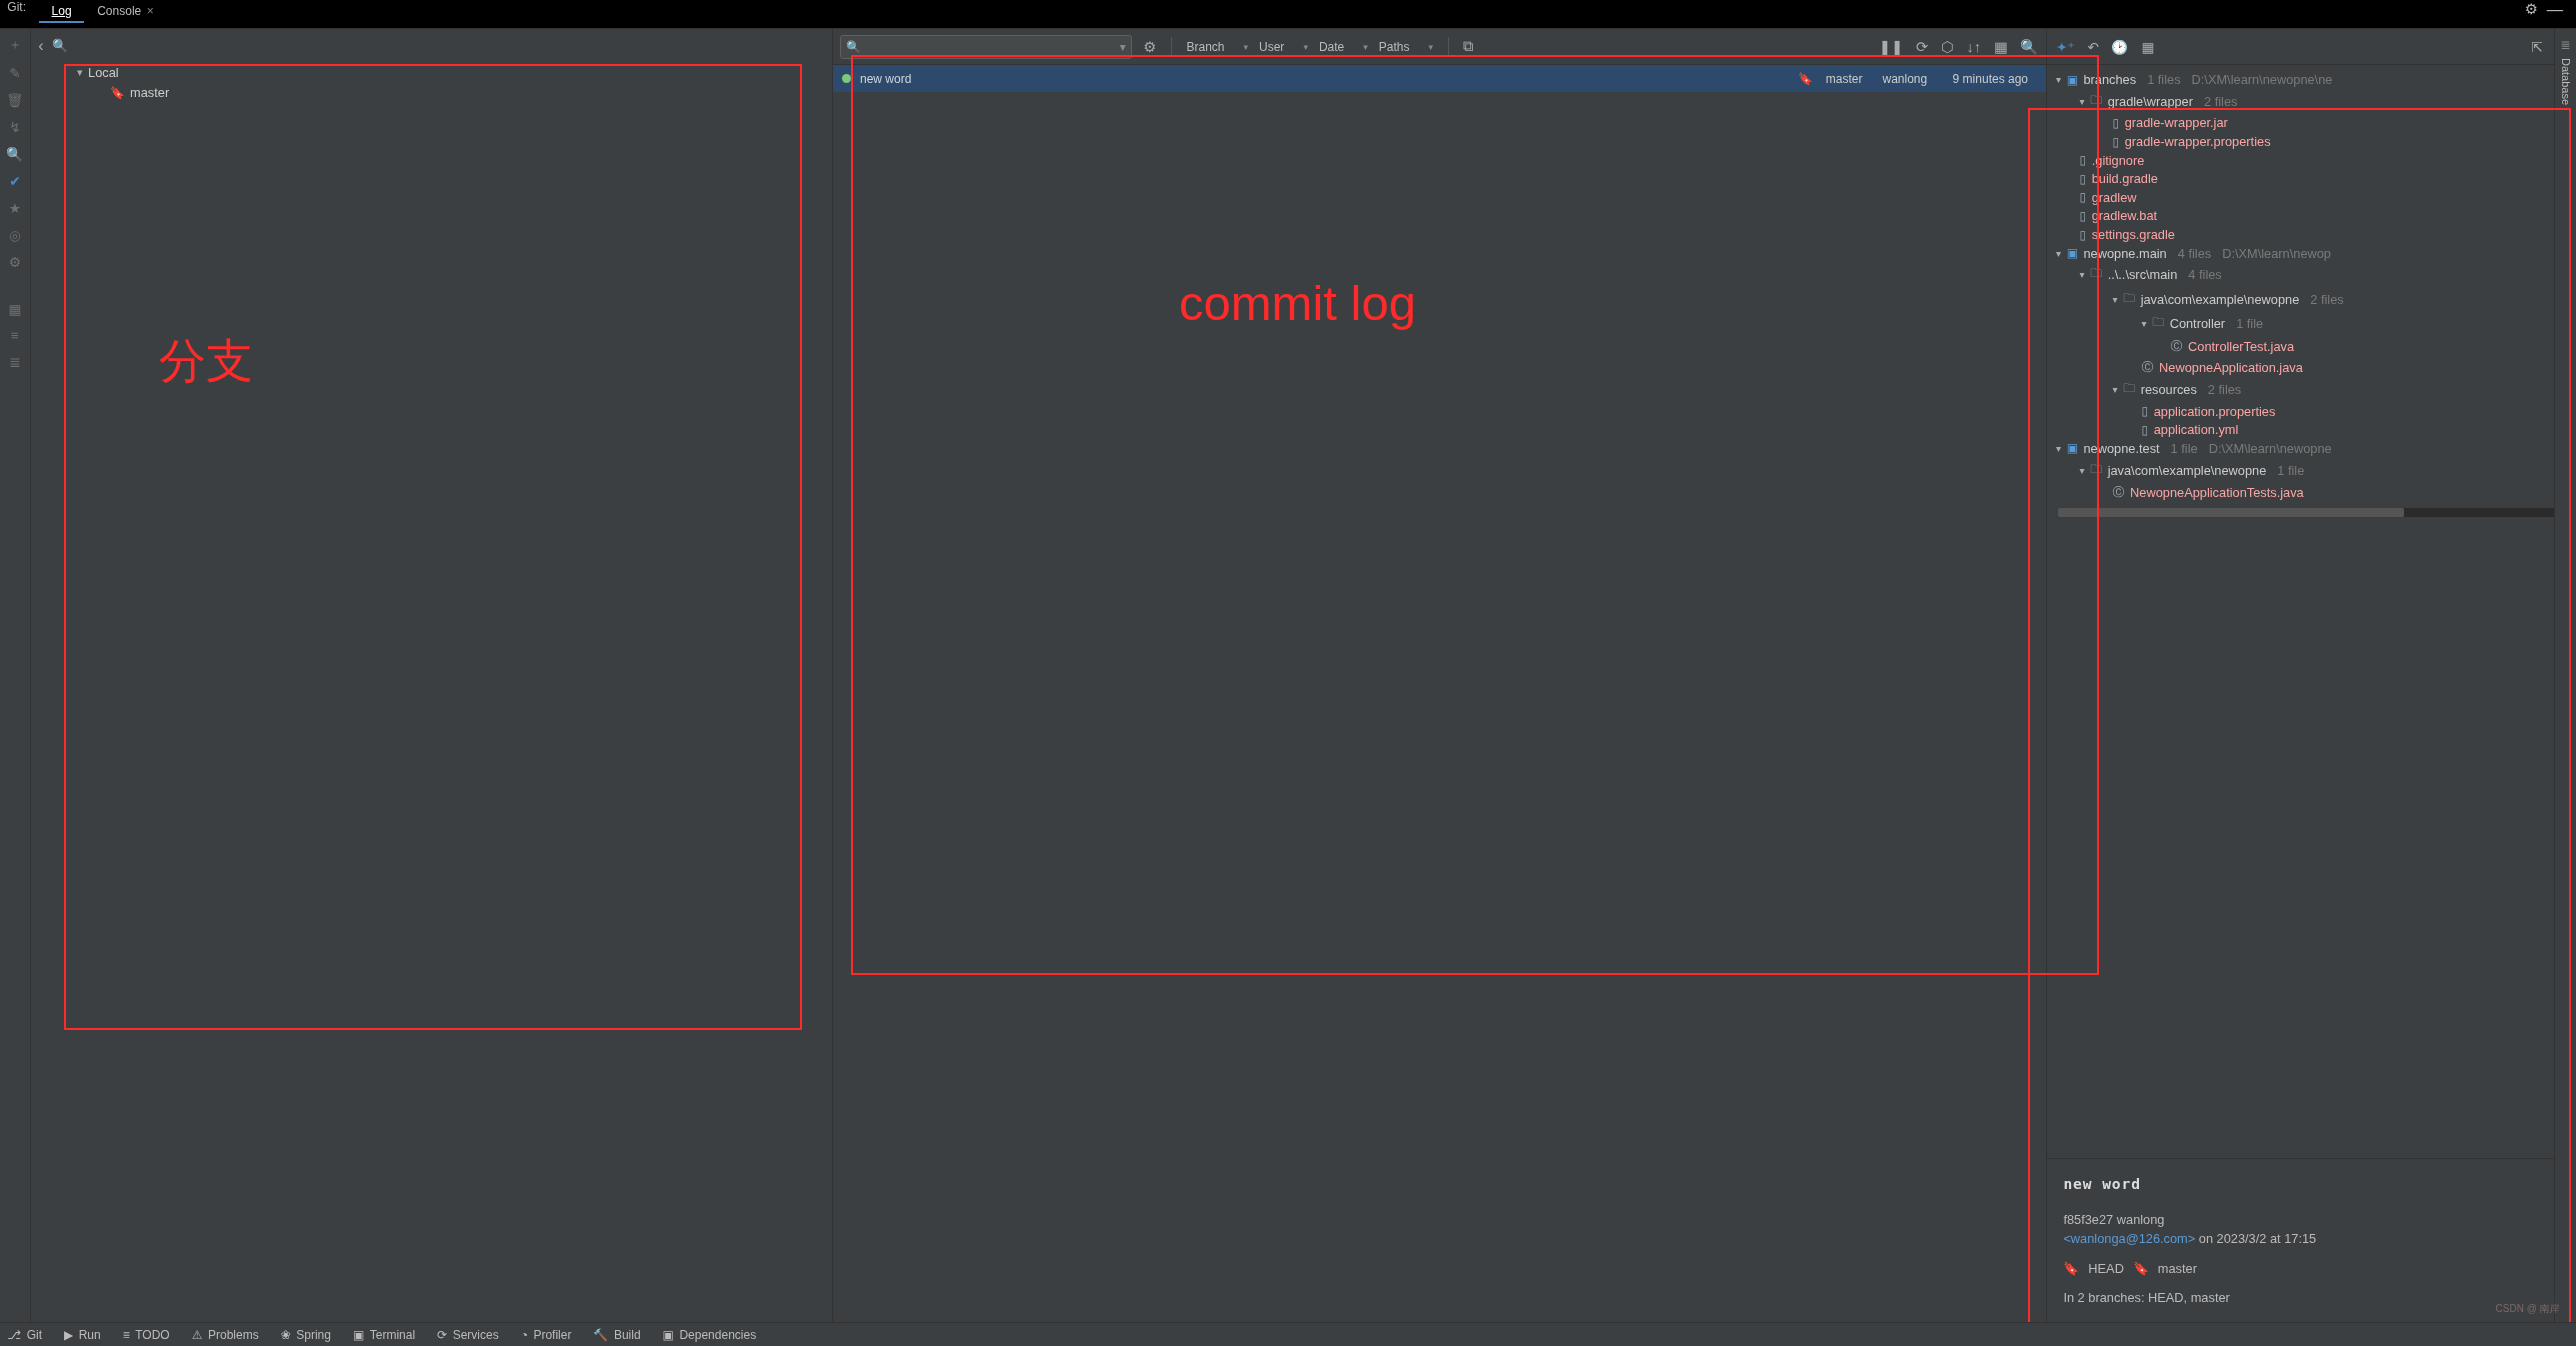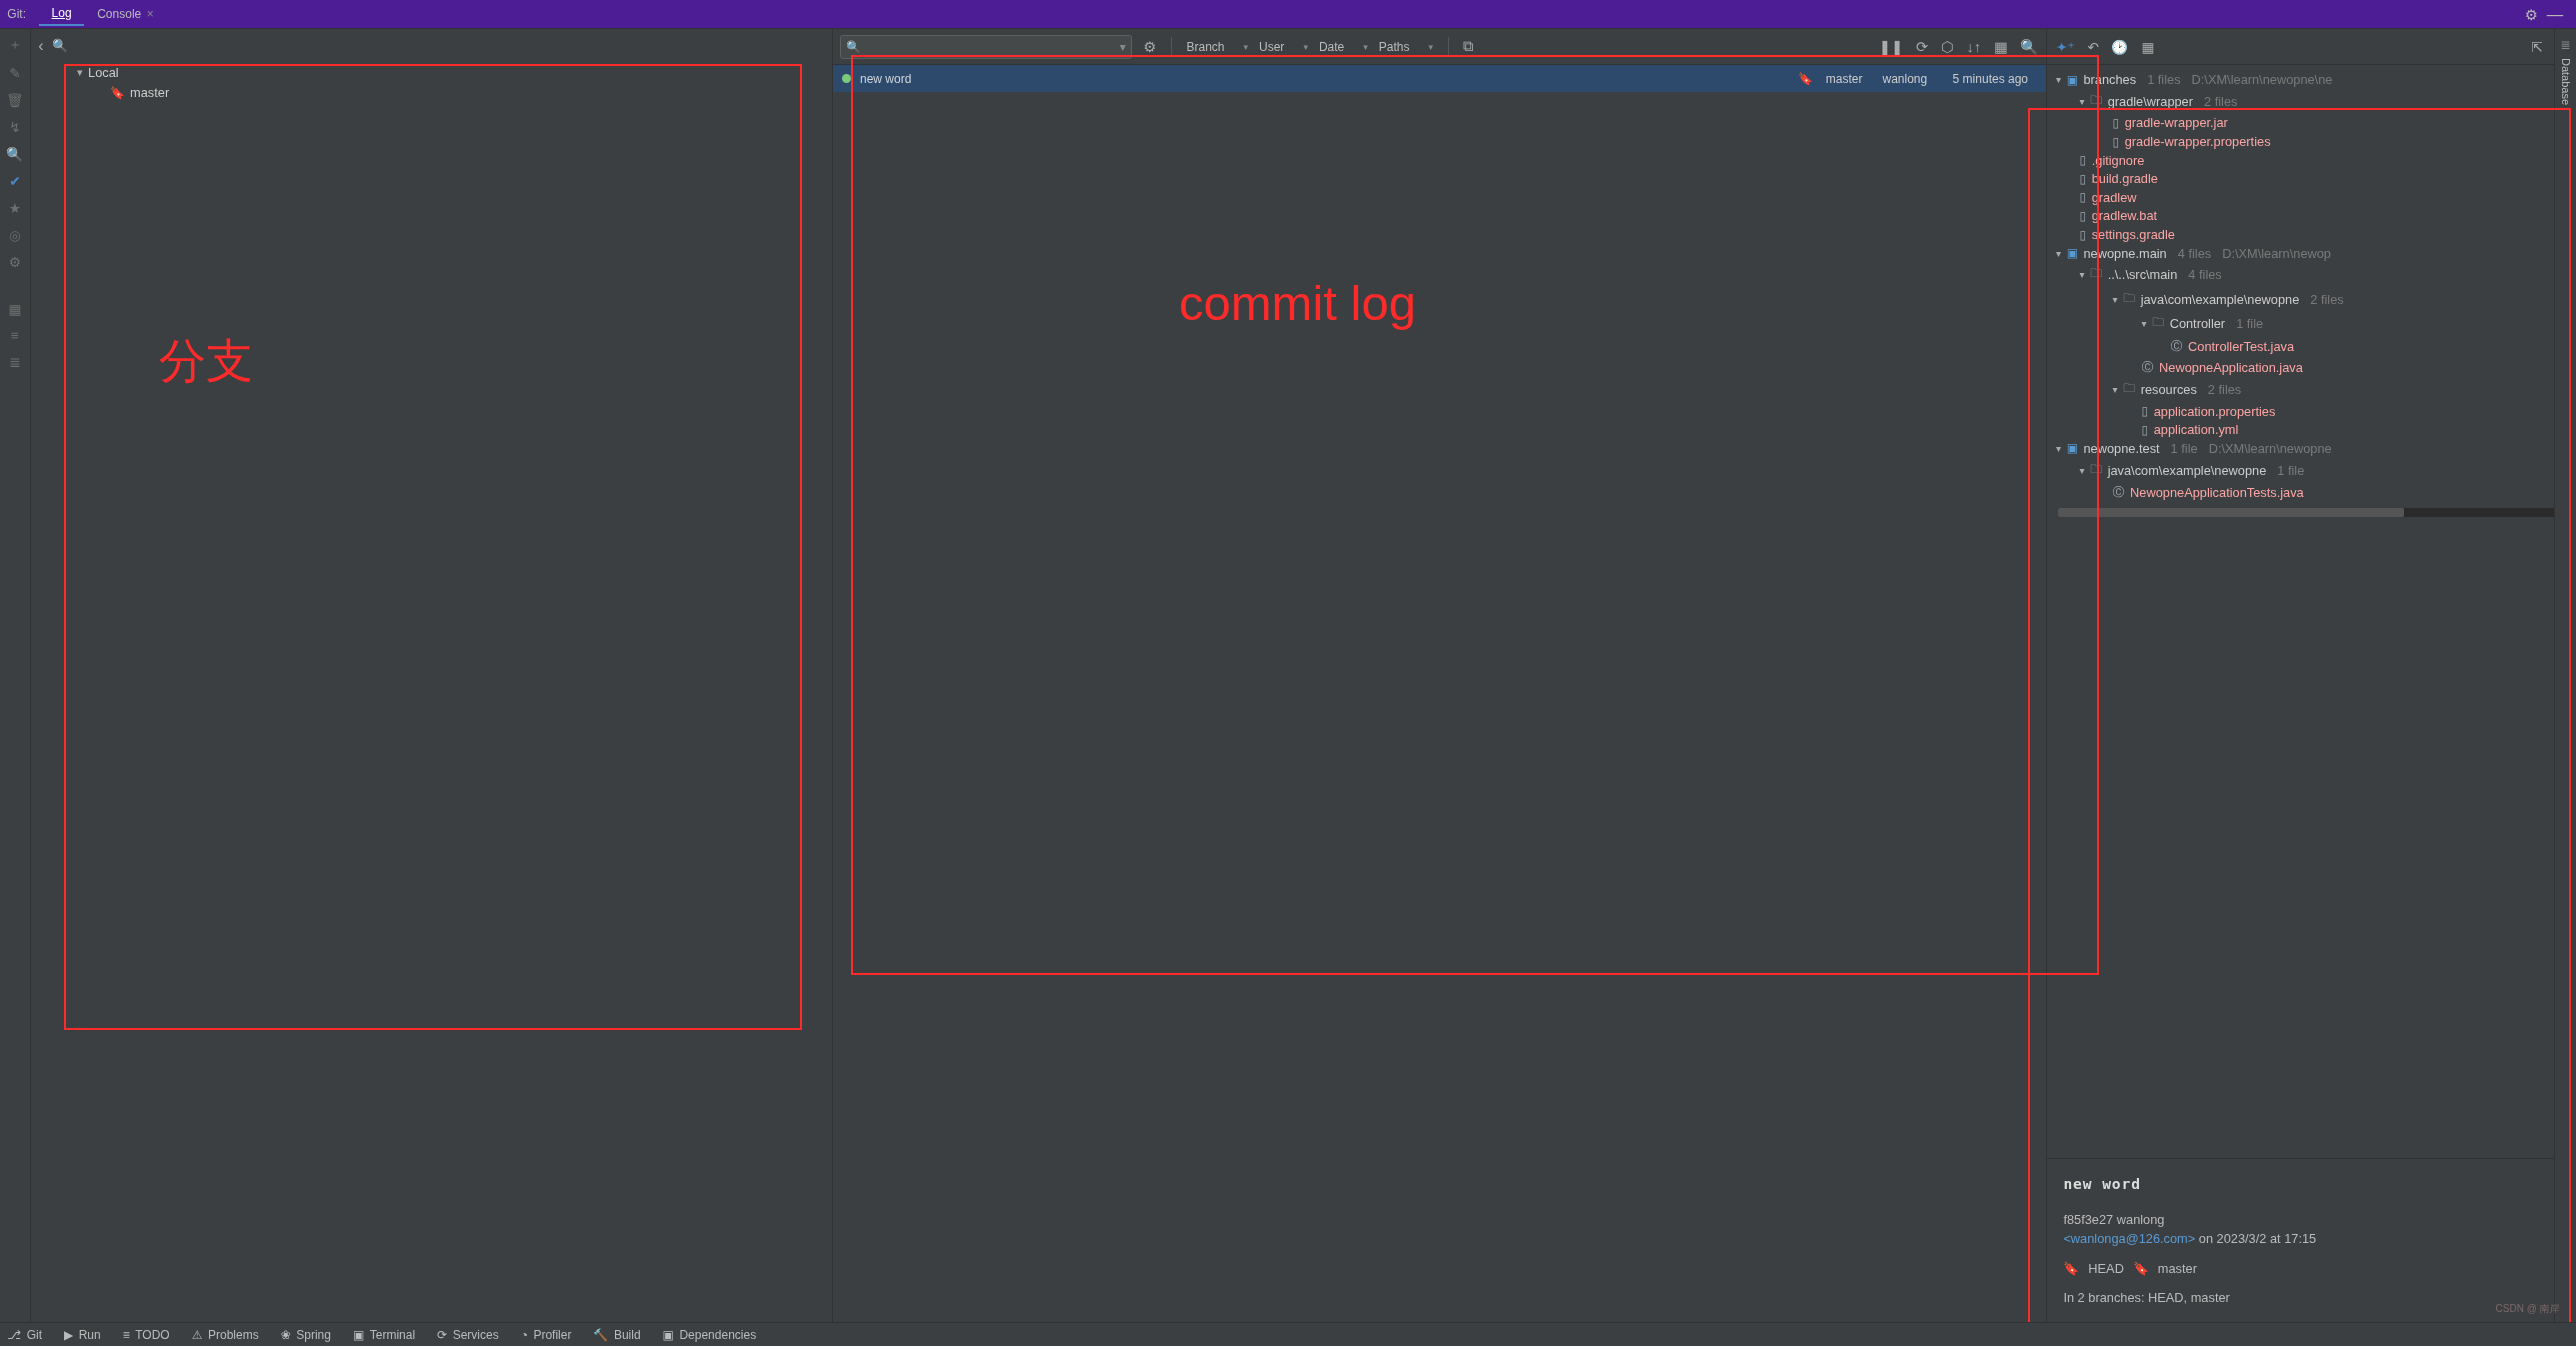--- a/index.html
+++ b/index.html
@@ -8,23 +8,23 @@
     font-size: 12px;
     background: #3c3f41;
     color: #bbbbbb;
     width: 2576px;
     height: 1347px;
     overflow: hidden;
     position: relative;
   }
   .top-tabs {
     height: 29px;
-    background: #4c1d95;
+    background: #000000;
     display: flex;
-    align-items: center;
+    align-items: flex-start;
     border-bottom: 0.9px solid #323232;
     padding-left: 7.3px;
   }
   .top-tabs .label { color: #bbb; margin-right: 12.8px; }
   .top-tabs .tab {
     padding: 3.6px 12.8px;
     color: #bbb;
     cursor: pointer;
     display:flex;
     align-items:center;
@@ -344,21 +344,21 @@
         <span class="ticon">🔍</span>
       </div>
     </div>
 
     <div class="commit-row">
       <span class="dot"></span>
       <span class="msg">new   word</span>
       <span class="tag">🔖</span>
       <span class="branchname">master</span>
       <span class="author">wanlong</span>
-      <span class="time">5 minutes ago</span>
+      <span class="time">9 minutes ago</span>
     </div>
     <div class="anno2">commit   log</div>
   </div>
 
   <div class="right-panel">
     <div class="right-toolbar">
       <span class="ico blue">✦⁺</span>
       <span class="ico">↶</span>
       <span class="ico">🕑</span>
       <span class="ico">▦</span>

